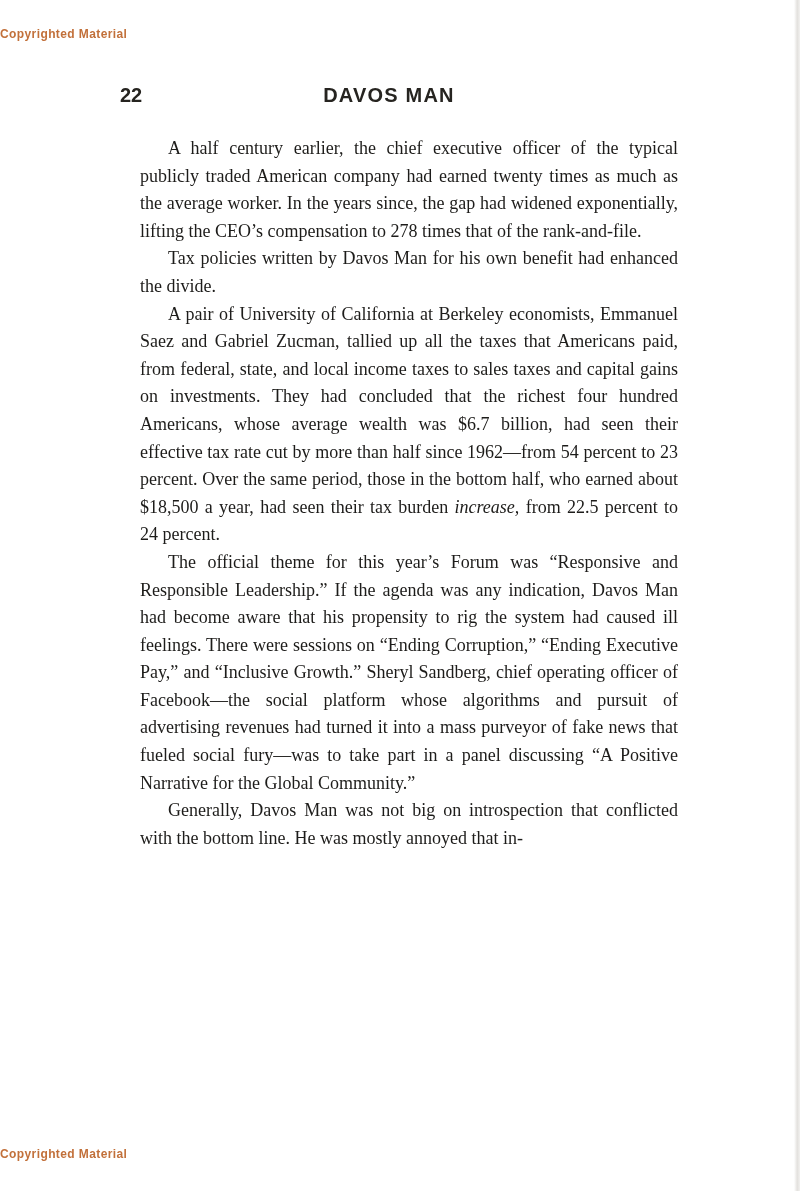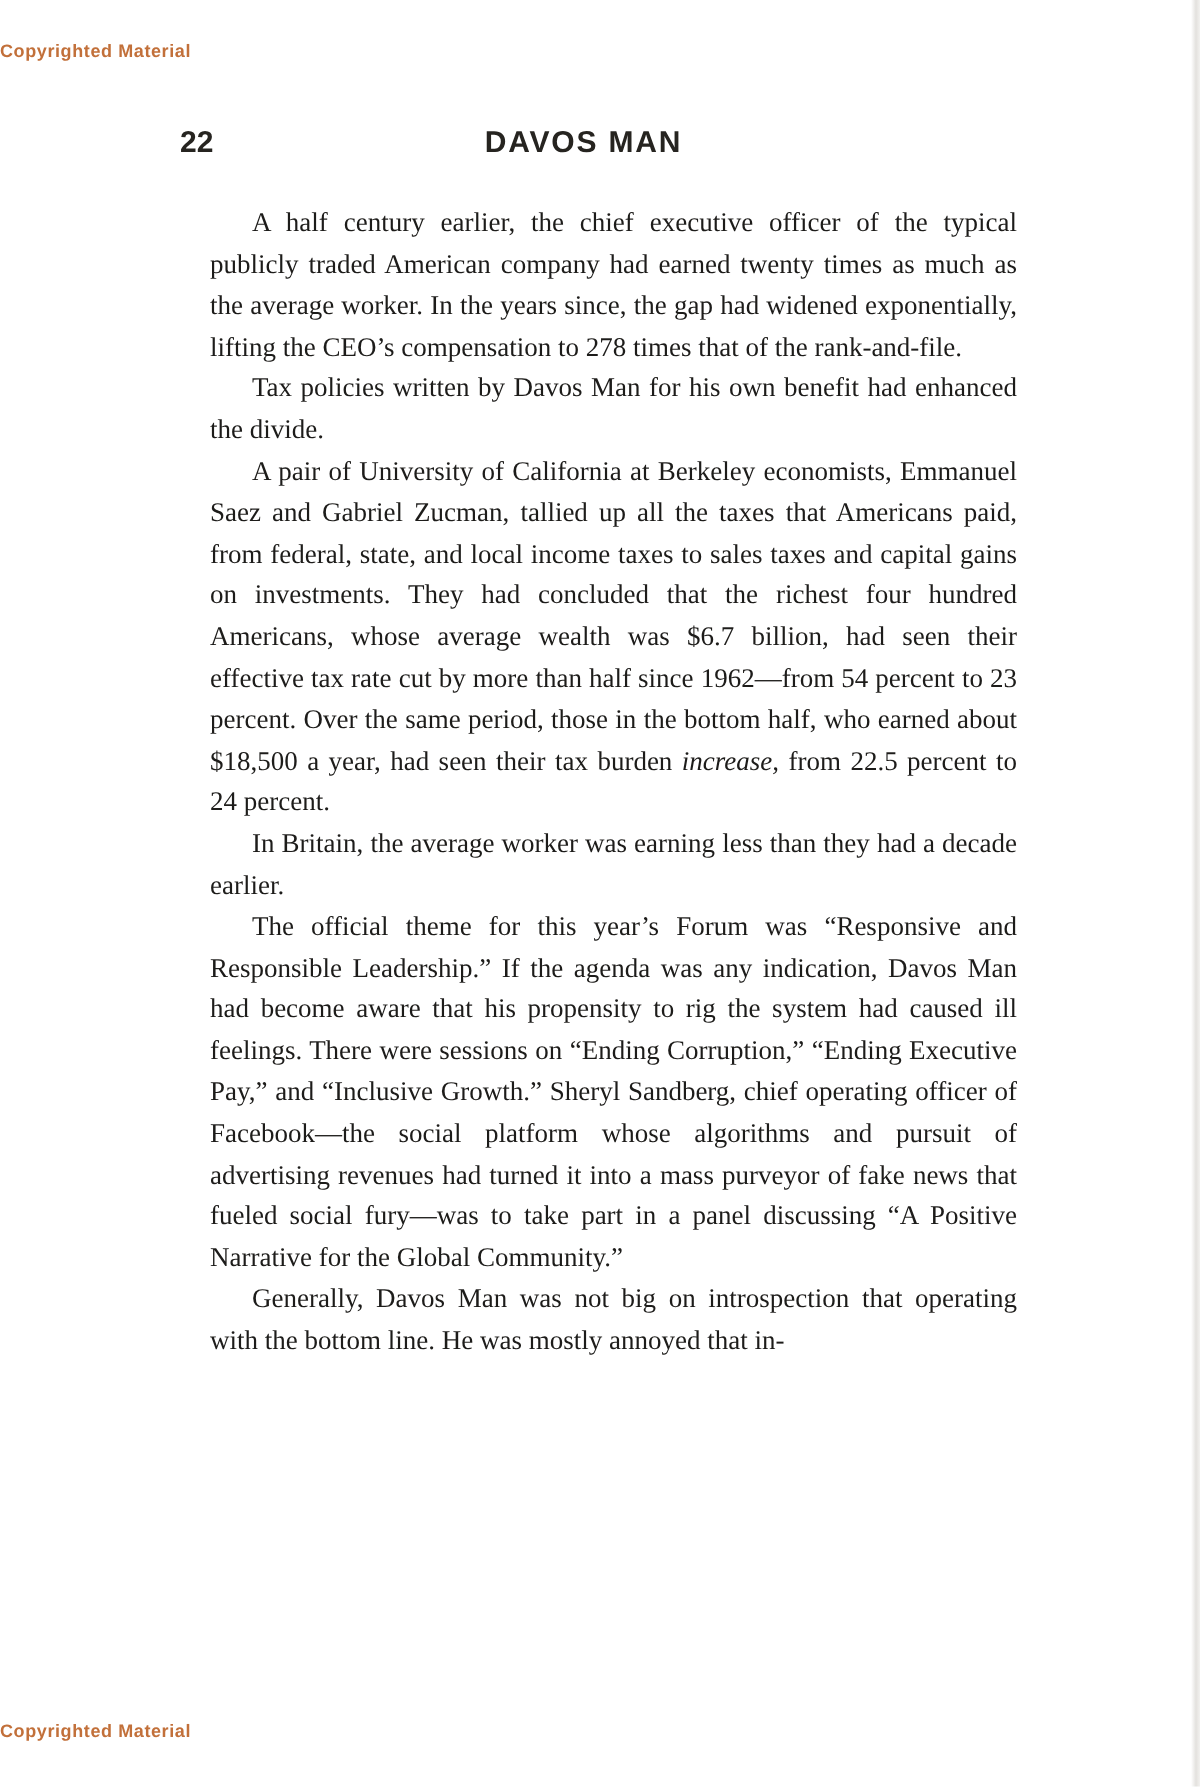--- a/index.html
+++ b/index.html
@@ -88,22 +88,21 @@
 
   <div class="page-header">
     <span class="page-number">22</span>
     <span class="running-title">DAVOS MAN</span>
   </div>
 
   <div class="body-text" id="body-text">
       <p><span>A half century earlier, the chief executive officer of the typical publicly traded American company had earned twenty times as much as the average worker. In the years since, the gap had widened exponentially, lifting the CEO’s compensation to 278 times that of the rank-and-file.</span></p>
       <p><span>Tax policies written by Davos Man for his own benefit had enhanced the divide.</span></p>
       <p><span>A pair of University of California at Berkeley economists, Emmanuel Saez and Gabriel Zucman, tallied up all the taxes that Americans paid, from federal, state, and local income taxes to sales taxes and capital gains on investments. They had concluded that the richest four hundred Americans, whose average wealth was $6.7 billion, had seen their effective tax rate cut by more than half since 1962—from 54 percent to 23 percent. Over the same period, those in the bottom half, who earned about $18,500 a year, had seen their tax burden </span><em>increase,</em><span> from 22.5 percent to 24 percent.</span></p>
-      <p><span>In Britain, the average worker was earning less than they had a decade earlier.</span></p>
       <p><span>The official theme for this year’s Forum was “Responsive and Responsible Leadership.” If the agenda was any indication, Davos Man had become aware that his propensity to rig the system had caused ill feelings. There were sessions on “Ending Corruption,” “Ending Executive Pay,” and “Inclusive Growth.” Sheryl Sandberg, chief operating officer of Facebook—the social platform whose algorithms and pursuit of advertising revenues had turned it into a mass purveyor of fake news that fueled social fury—was to take part in a panel discussing “A Positive Narrative for the Global Community.”</span></p>
-      <p><span>Generally, Davos Man was not big on introspection that operating with the bottom line. He was mostly annoyed that in-</span></p>
+      <p><span>Generally, Davos Man was not big on introspection that conflicted with the bottom line. He was mostly annoyed that in-</span></p>
     </div>
 
   <div class="copyright bottom">Copyrighted Material</div>
 
   <div class="page-edge"></div>
 
 </div>
 
 </body></html>

